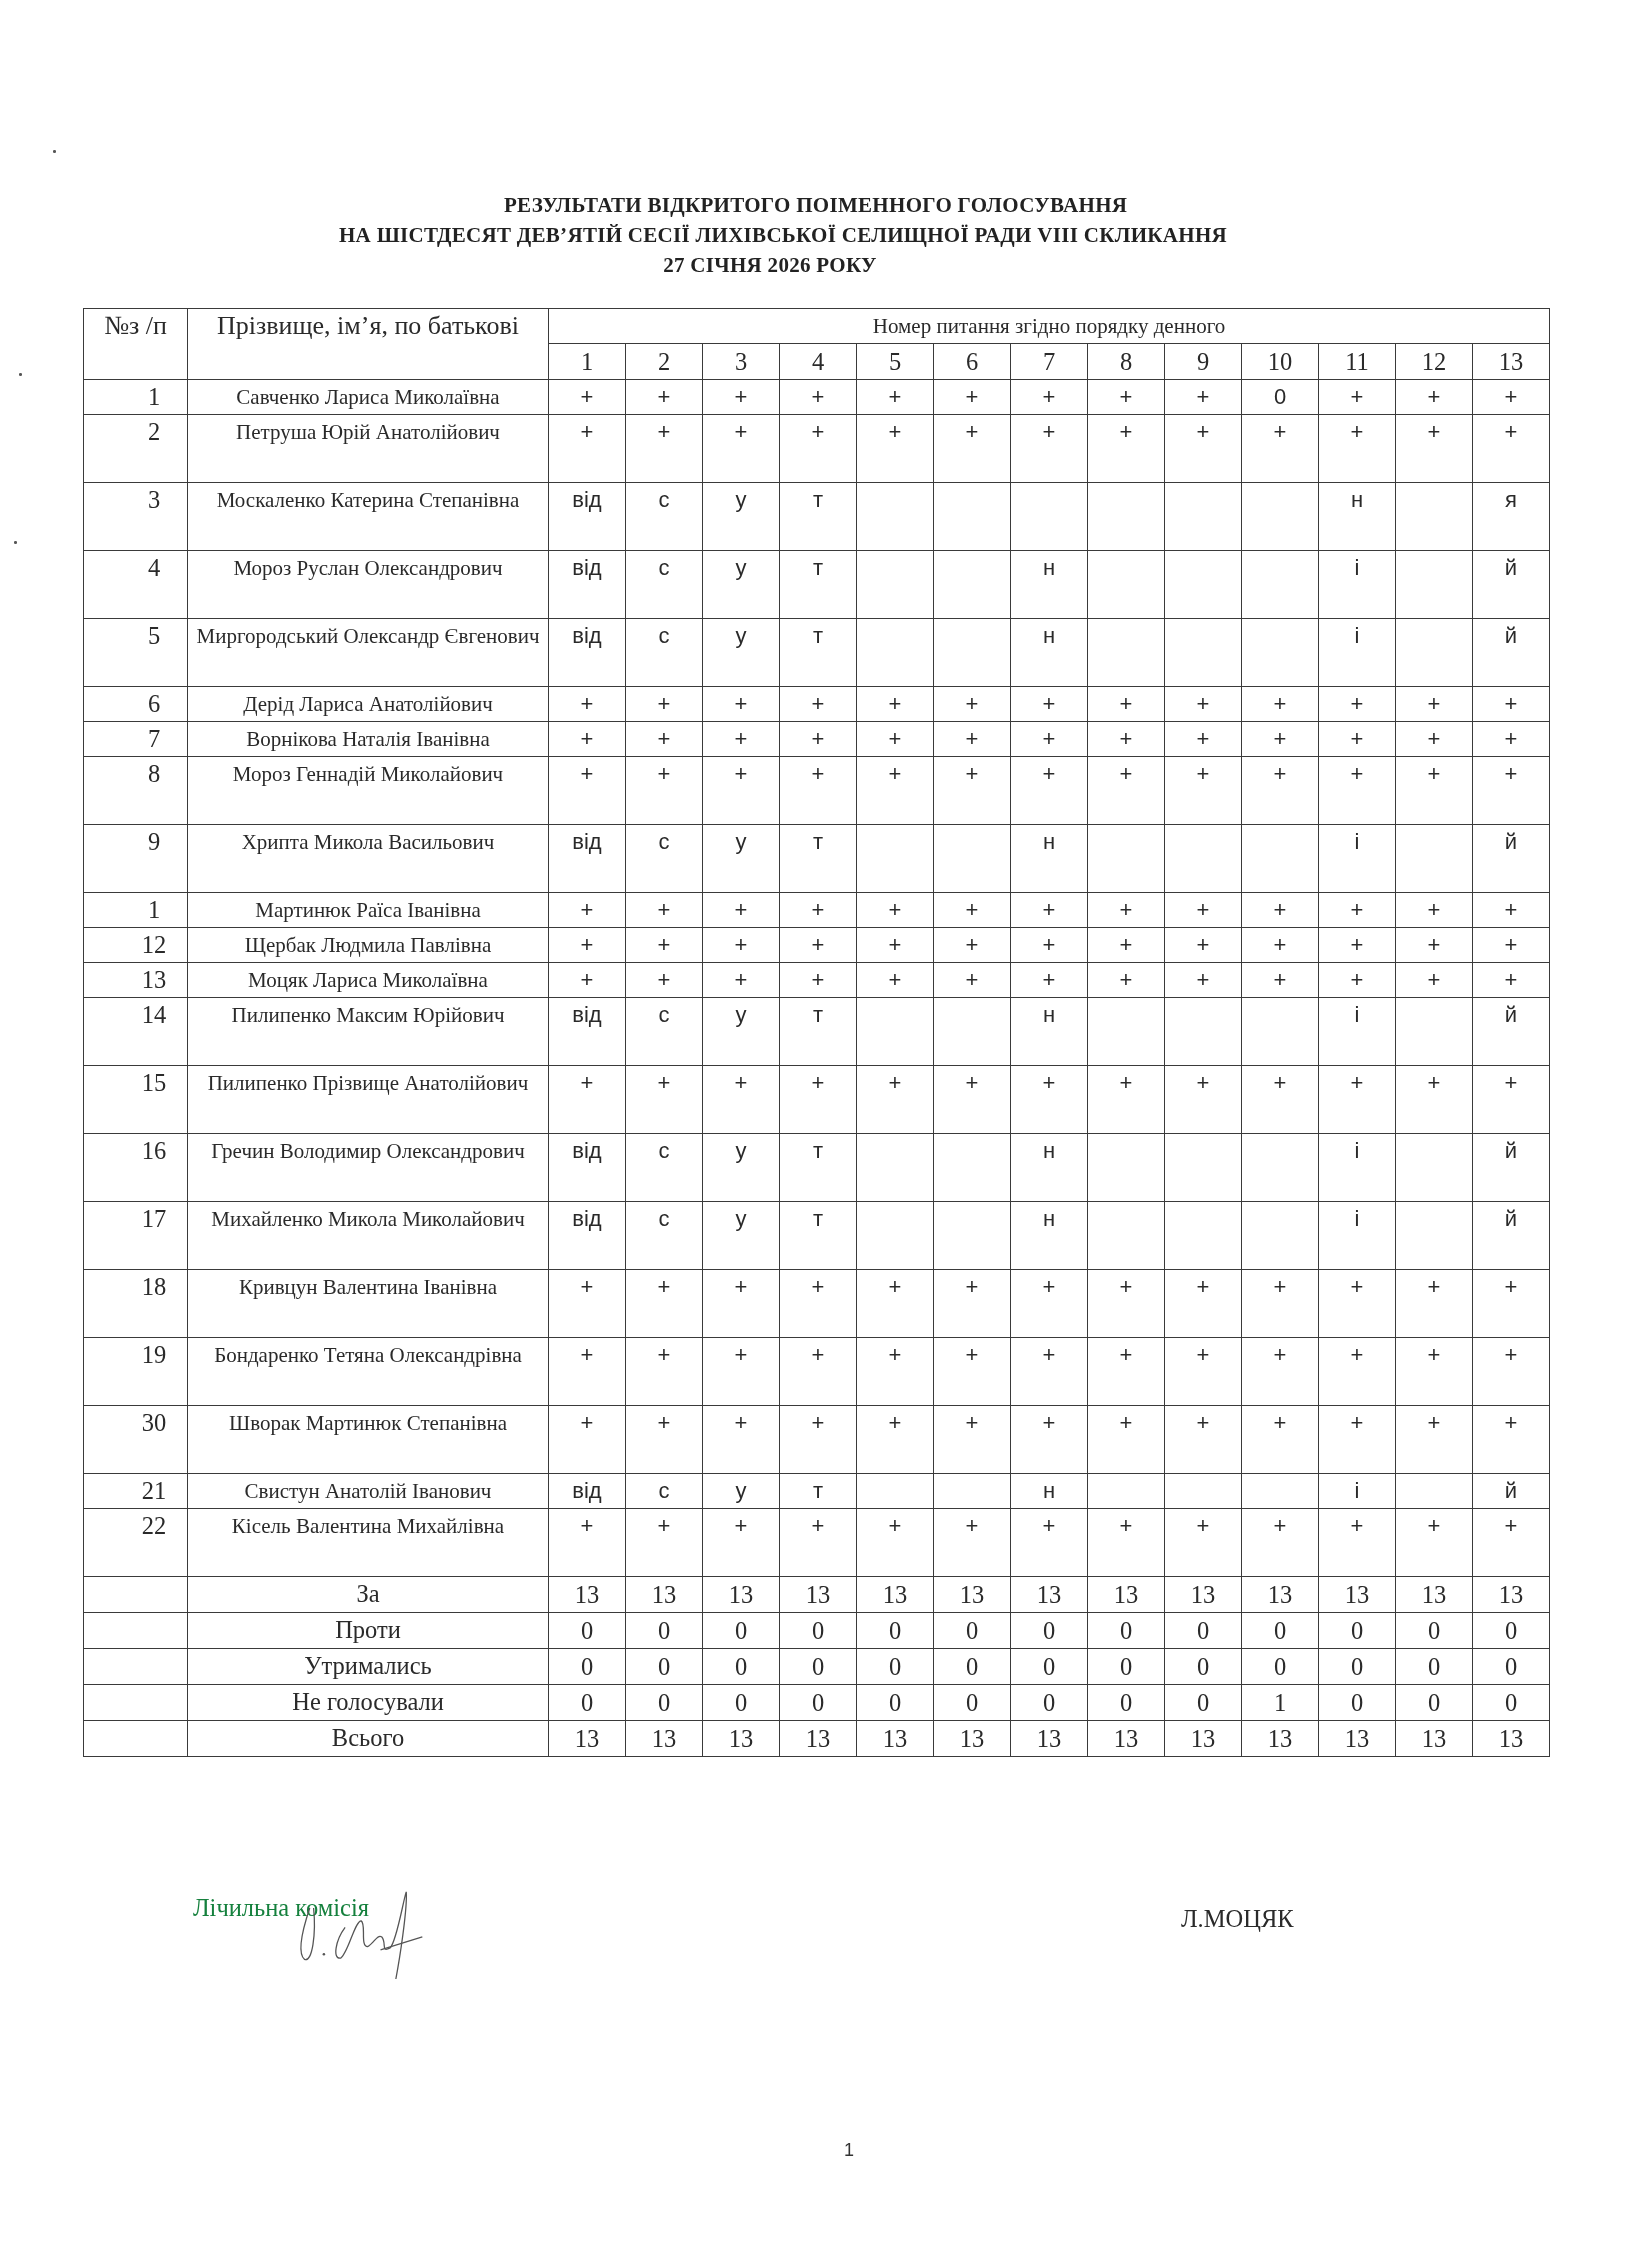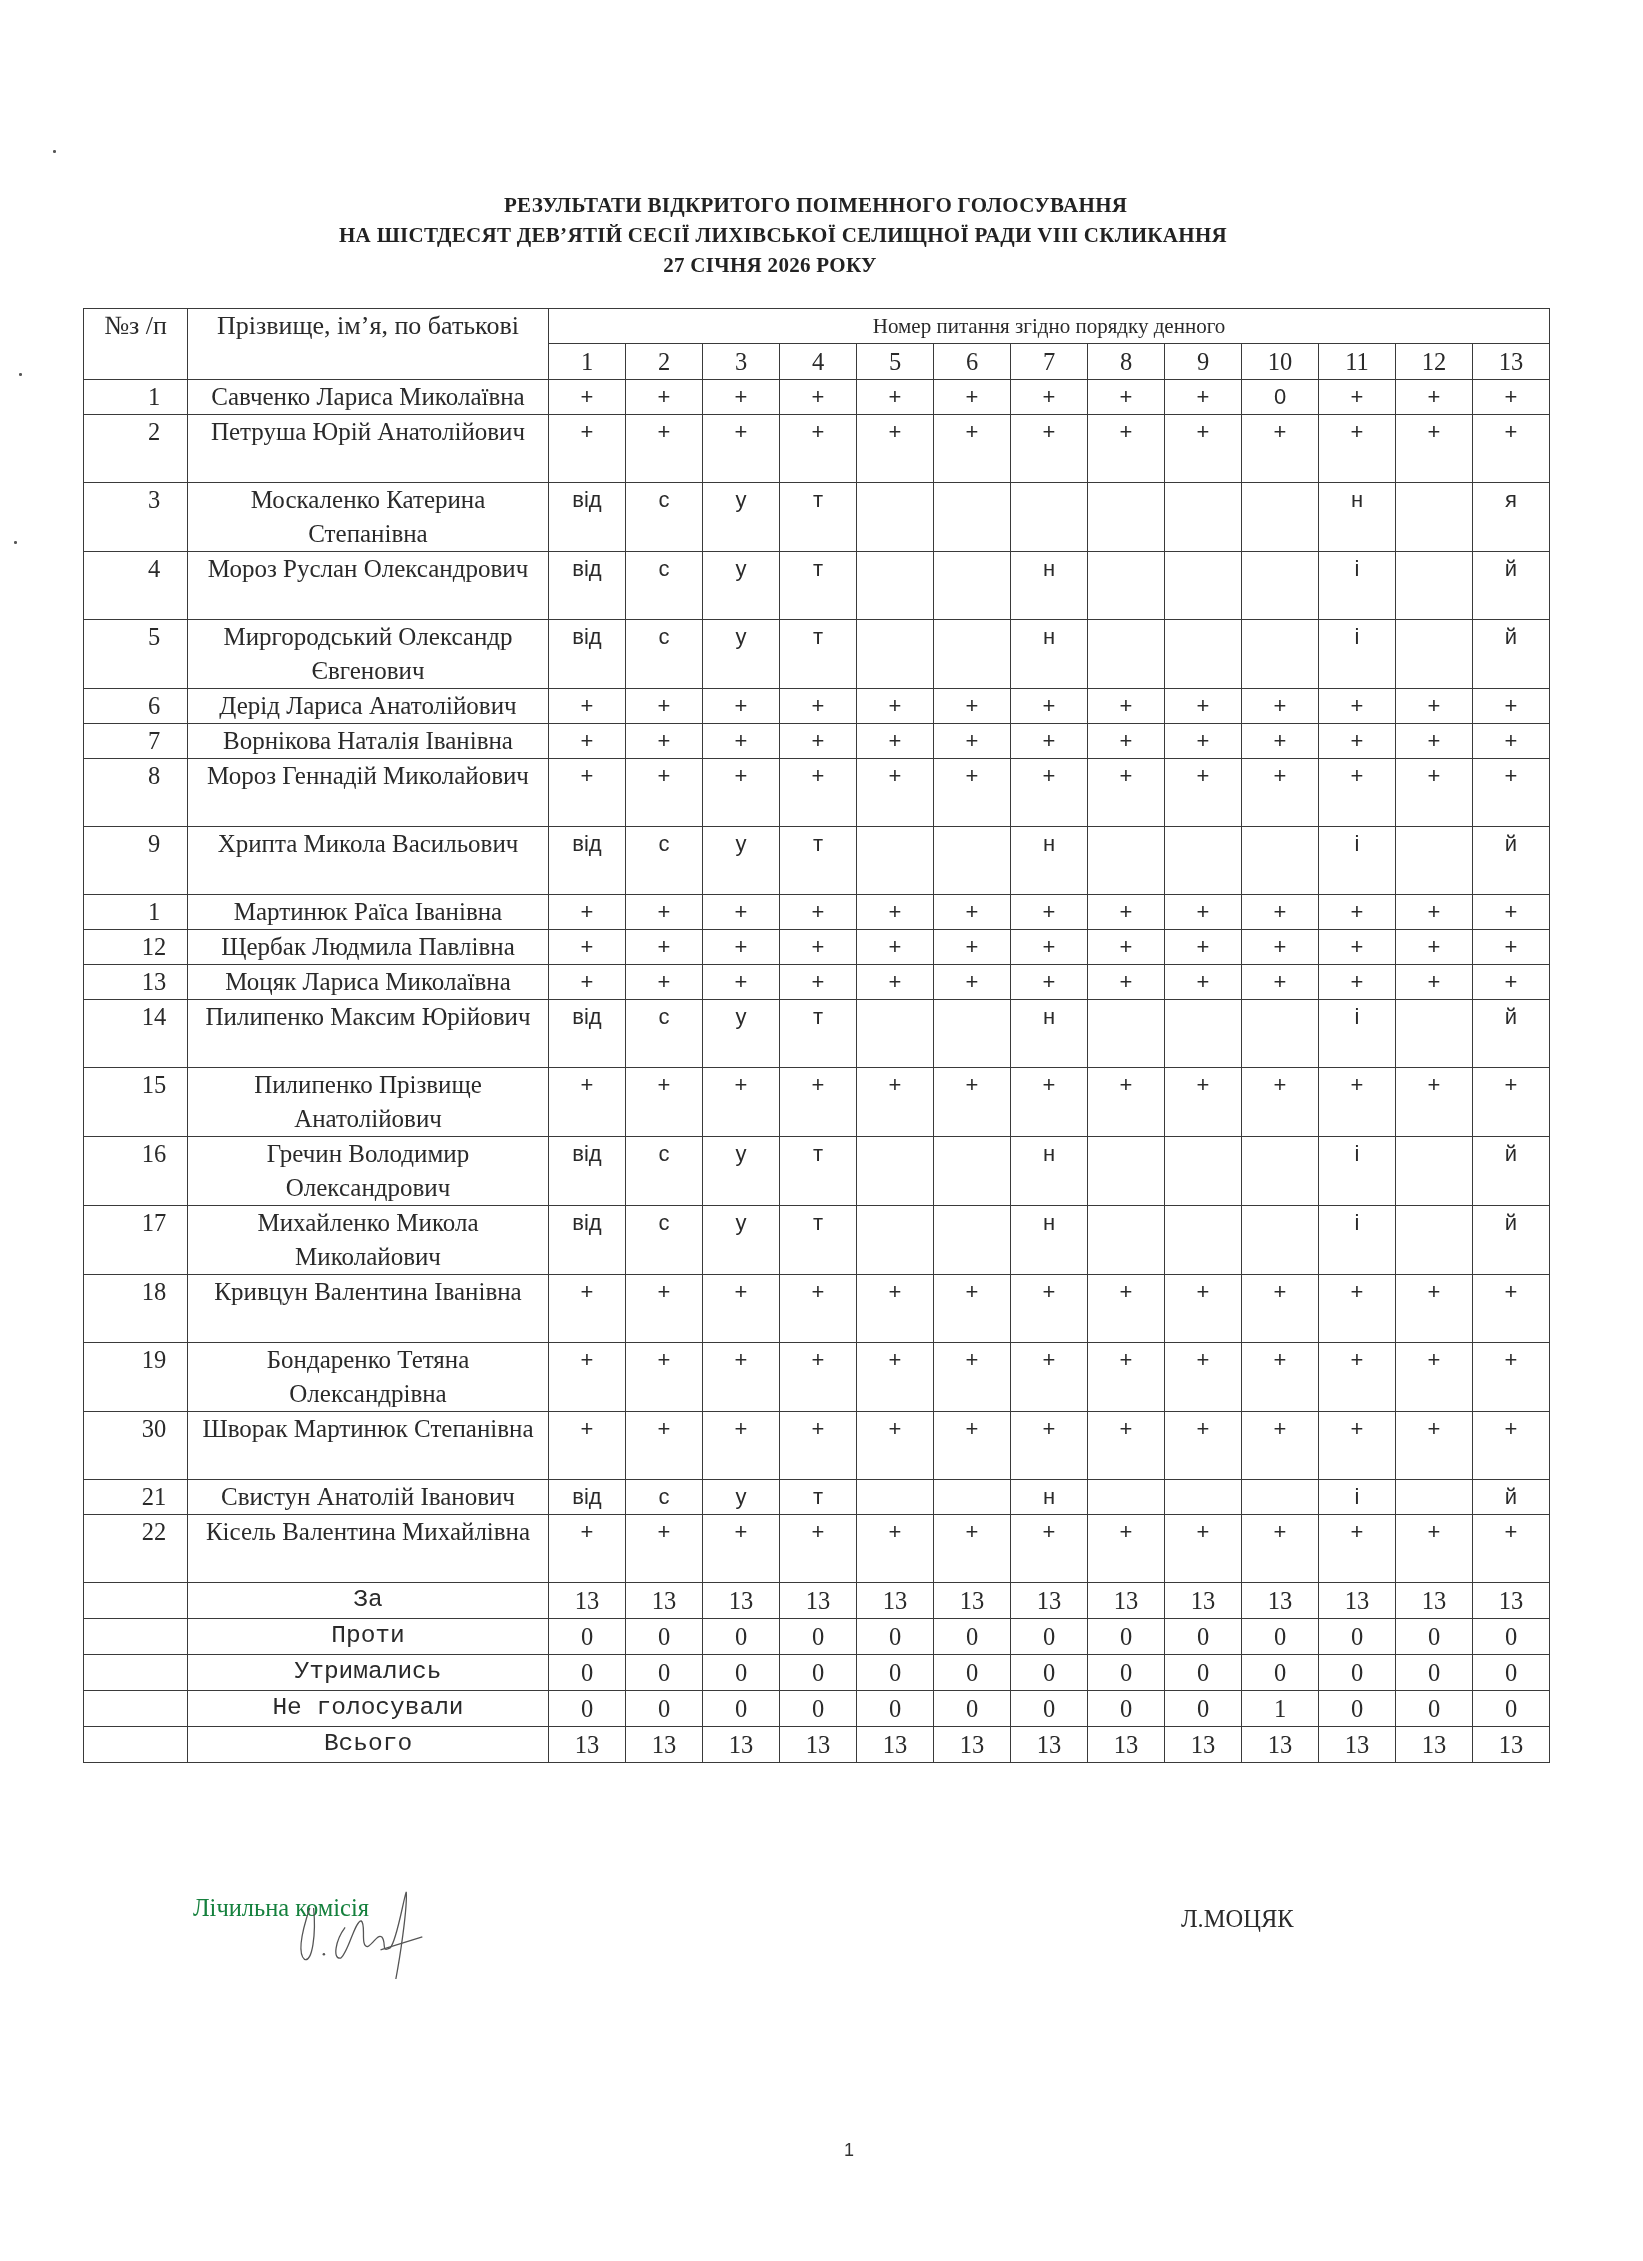--- a/index.html
+++ b/index.html
@@ -39,31 +39,31 @@
   .hdr-q {
     font-family: "Liberation Serif", serif; font-size: 24.5px; height: 34px;
     line-height: 35px; vertical-align: middle !important;
   }
 
   td.num {
     font-family: "Liberation Serif", serif; font-size: 24.5px; line-height: 34px;
     text-align: left; padding-left: 37px !important;
   }
   td.name {
-    font-family: "Liberation Serif", serif; font-size: 25px; line-height: 34px;
+    font-family: "Liberation Serif", serif; font-size: 21px; line-height: 34px;
   }
   td.vote {
     font-family: "Liberation Sans", sans-serif; font-size: 22px; line-height: 34px;
   }
   tr.two td { height: 67px; }
   tr.one td { height: 34px; }
   tr.r-short td { height: 32px; }
 
   td.sum-label {
-    font-family: Liberation Mono, monospace; font-size: 24.5px; line-height: 34px;
+    font-family: Liberation Serif, serif; font-size: 24.5px; line-height: 34px;
   }
   td.sum-val {
     font-family: "Liberation Serif", serif; font-size: 24.5px; line-height: 35px;
   }
 
   .footer-label {
     position: absolute; left: 193px; top: 1894px;
     font-family: "Liberation Serif", serif; font-size: 24.5px; color: #15803d;
   }
   .footer-name {

